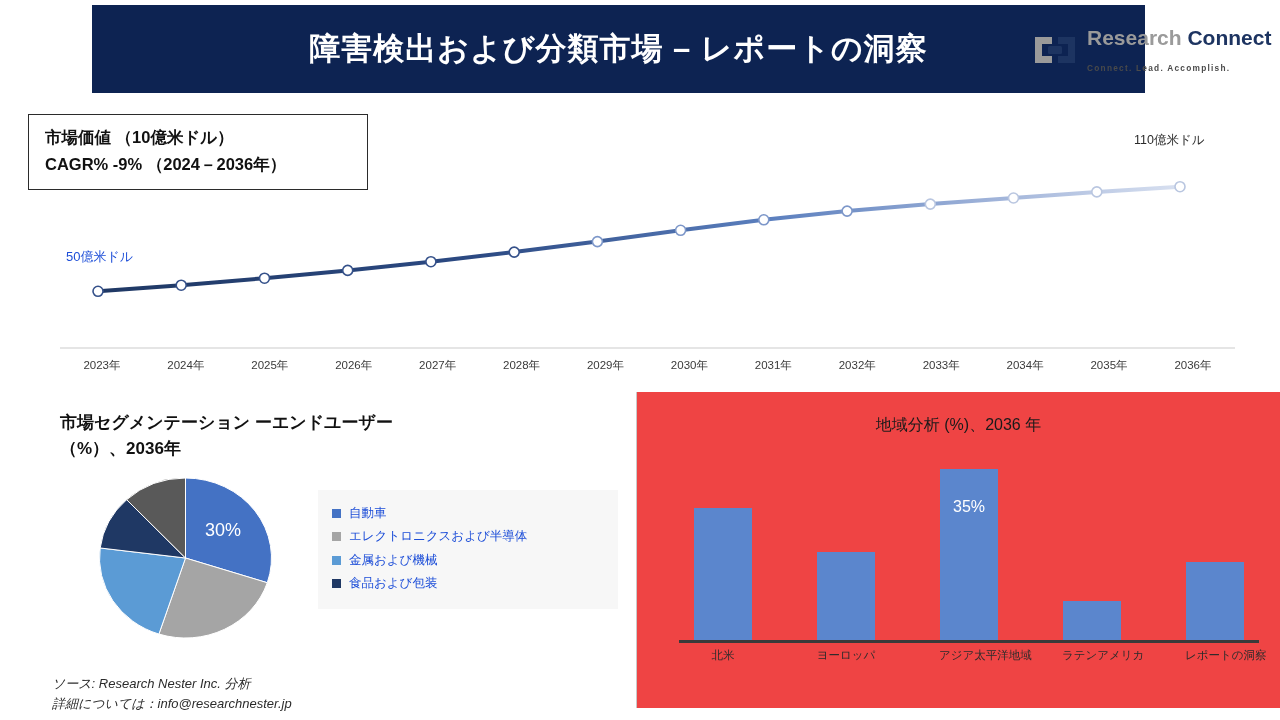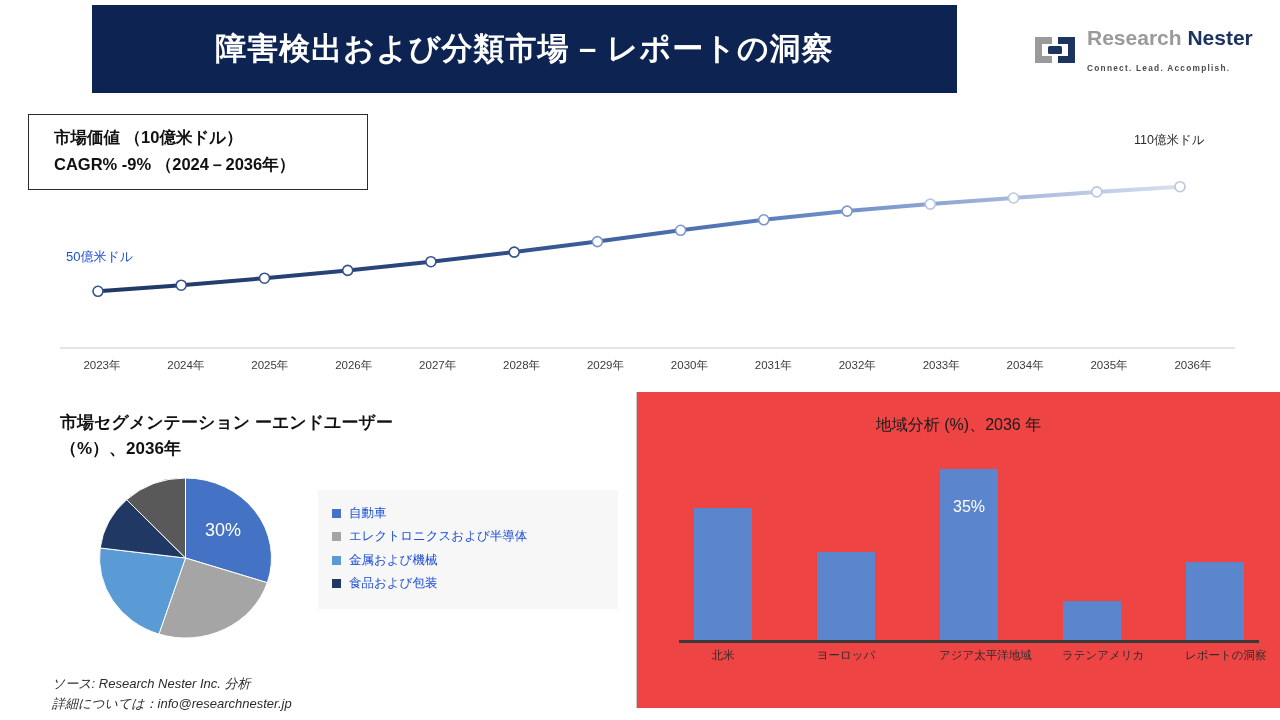--- a/index.html
+++ b/index.html
@@ -6,21 +6,21 @@
   html,body { width:1280px; height:720px; }
   body {
     background:#ffffff;
     font-family:"Liberation Sans","DejaVu Sans",sans-serif;
     position:relative;
     overflow:hidden;
   }
 
   
   #header-bar{
-    position:absolute; left:92px; top:5px; width:865px; height:88px;
+    position:absolute; left:92px; top:5px; width:1053px; height:88px;
     background:#0d2352;
     display:flex; align-items:center; justify-content:center;
   }
   #header-title{
     color:#ffffff;
     font-size:31px;
     font-weight:700;
     letter-spacing:1px;
     white-space:nowrap;
   }
@@ -36,21 +36,21 @@
   #logo-name .ns{ color:#1d3461; }
   #logo-tagline{
     font-size:8.3px; font-weight:700; color:#4a4a4a;
     letter-spacing:1.25px; margin-top:13px; white-space:nowrap;
   }
 
   
   #info-box{
     position:absolute; left:28px; top:114px; width:340px; height:76px;
     border:1.6px solid #2b2b2b; background:#fff;
-    padding:9px 12px 0 25px;
+    padding:9px 12px 0 16px;
   }
   #info-box .line{
     font-size:16.5px; font-weight:700; color:#111; line-height:1.62;
     white-space:nowrap;
   }
 
   
   #line-chart{
     position:absolute; left:0; top:100px; width:1280px; height:285px;
   }
@@ -142,21 +142,21 @@
 
 <div id="logo-block">
   <div id="logo-mark">
     <svg width="46" height="34" viewBox="0 0 46 34">
       <path d="M3 4 H20 V11 H10 V23 H20 V30 H3 Z" fill="#9a9a9a"></path>
       <path d="M43 4 H26 V11 H36 V23 H26 V30 H43 Z" fill="#1d3461"></path>
       <rect x="16" y="13" width="14" height="8" rx="1.5" fill="#1d3461"></rect>
     </svg>
   </div>
   <div id="logo-text-wrap">
-    <div id="logo-name"><span class="rs">Research</span> <span class="ns">Nester</span></div>
+    <div id="logo-name"><span class="rs">Research</span> <span class="ns">Connect</span></div>
     <div id="logo-tagline">Connect. Lead. Accomplish.</div>
   </div>
 </div>
 
 <div id="info-box">
   <div class="line">市場価値 （10億米ドル）</div>
   <div class="line">CAGR% -9% （2024－2036年）</div>
 </div>
 
 <div id="line-chart">

